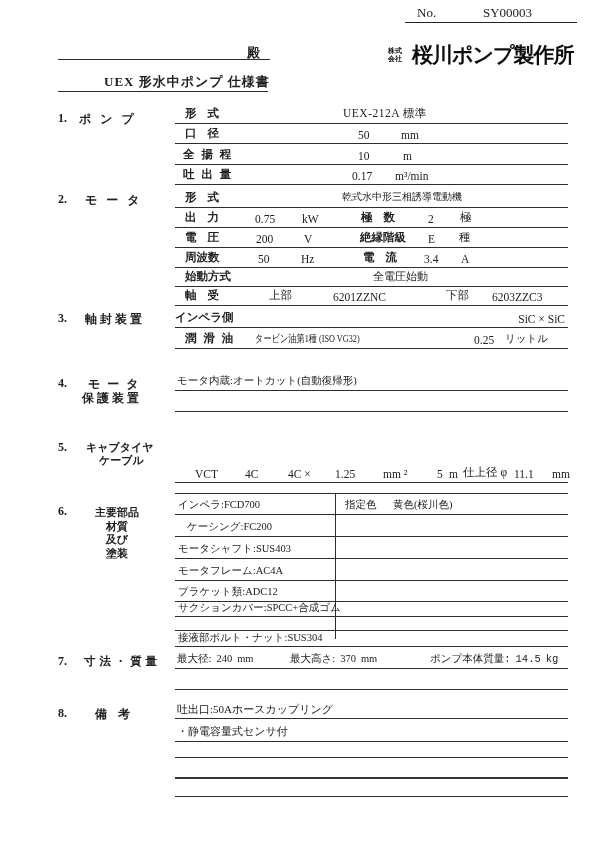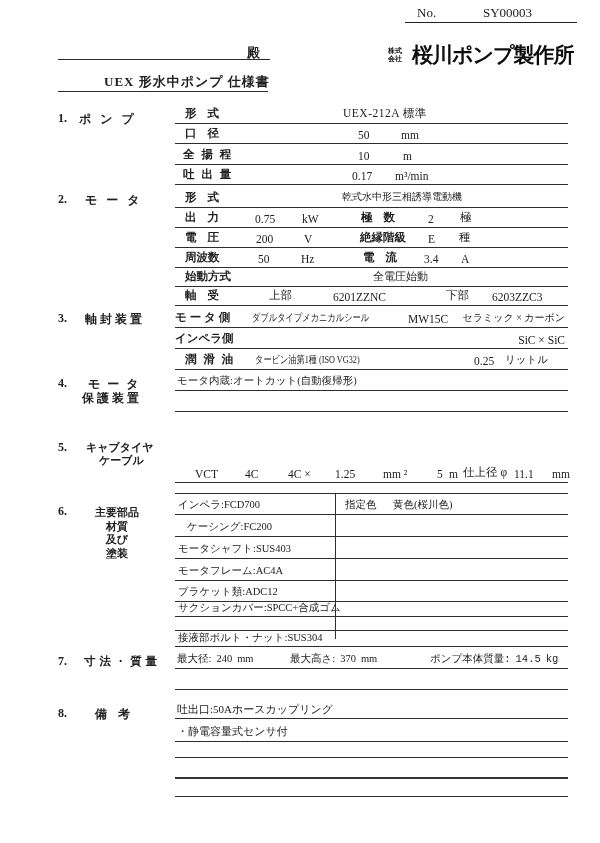--- a/index.html
+++ b/index.html
@@ -122,26 +122,20 @@
       <span class="c" style="left:158px;">6201ZZNC</span>
       <span class="c" style="left:271px;">下部</span>
       <span class="c" style="left:317px;">6203ZZC3</span>
     </div>
   </div>
 
   <span class="abs secno" style="left:58px; top:311px;">3.</span>
   <span class="abs seclab" style="left:85px; top:311px;">軸 封 装 置</span>
   <div class="tbl" style="top:307px;">
     <div class="row" style="height:20px;">
-      <span class="c lab" style="left:0px;">モ ー タ 側</span>
-      <span class="c sm narrow" style="left:77px;">ダブルタイプメカニカルシール</span>
-      <span class="c" style="left:233px;">MW15C</span>
-      <span class="c xs" style="right:3px;">セラミック × カーボン</span>
-    </div>
-    <div class="row" style="height:20px;">
       <span class="c lab" style="left:0px;">インペラ側</span>
       <span class="c" style="right:3px;">SiC × SiC</span>
     </div>
     <div class="row" style="height:20px;">
       <span class="c lab ls2" style="left:10px;">潤 滑 油</span>
       <span class="c sm narrow" style="left:80px;">タービン油第1種 (ISO VG32)</span>
       <span class="c" style="left:299px;">0.25</span>
       <span class="c sm" style="left:330px;">リットル</span>
     </div>
   </div>

